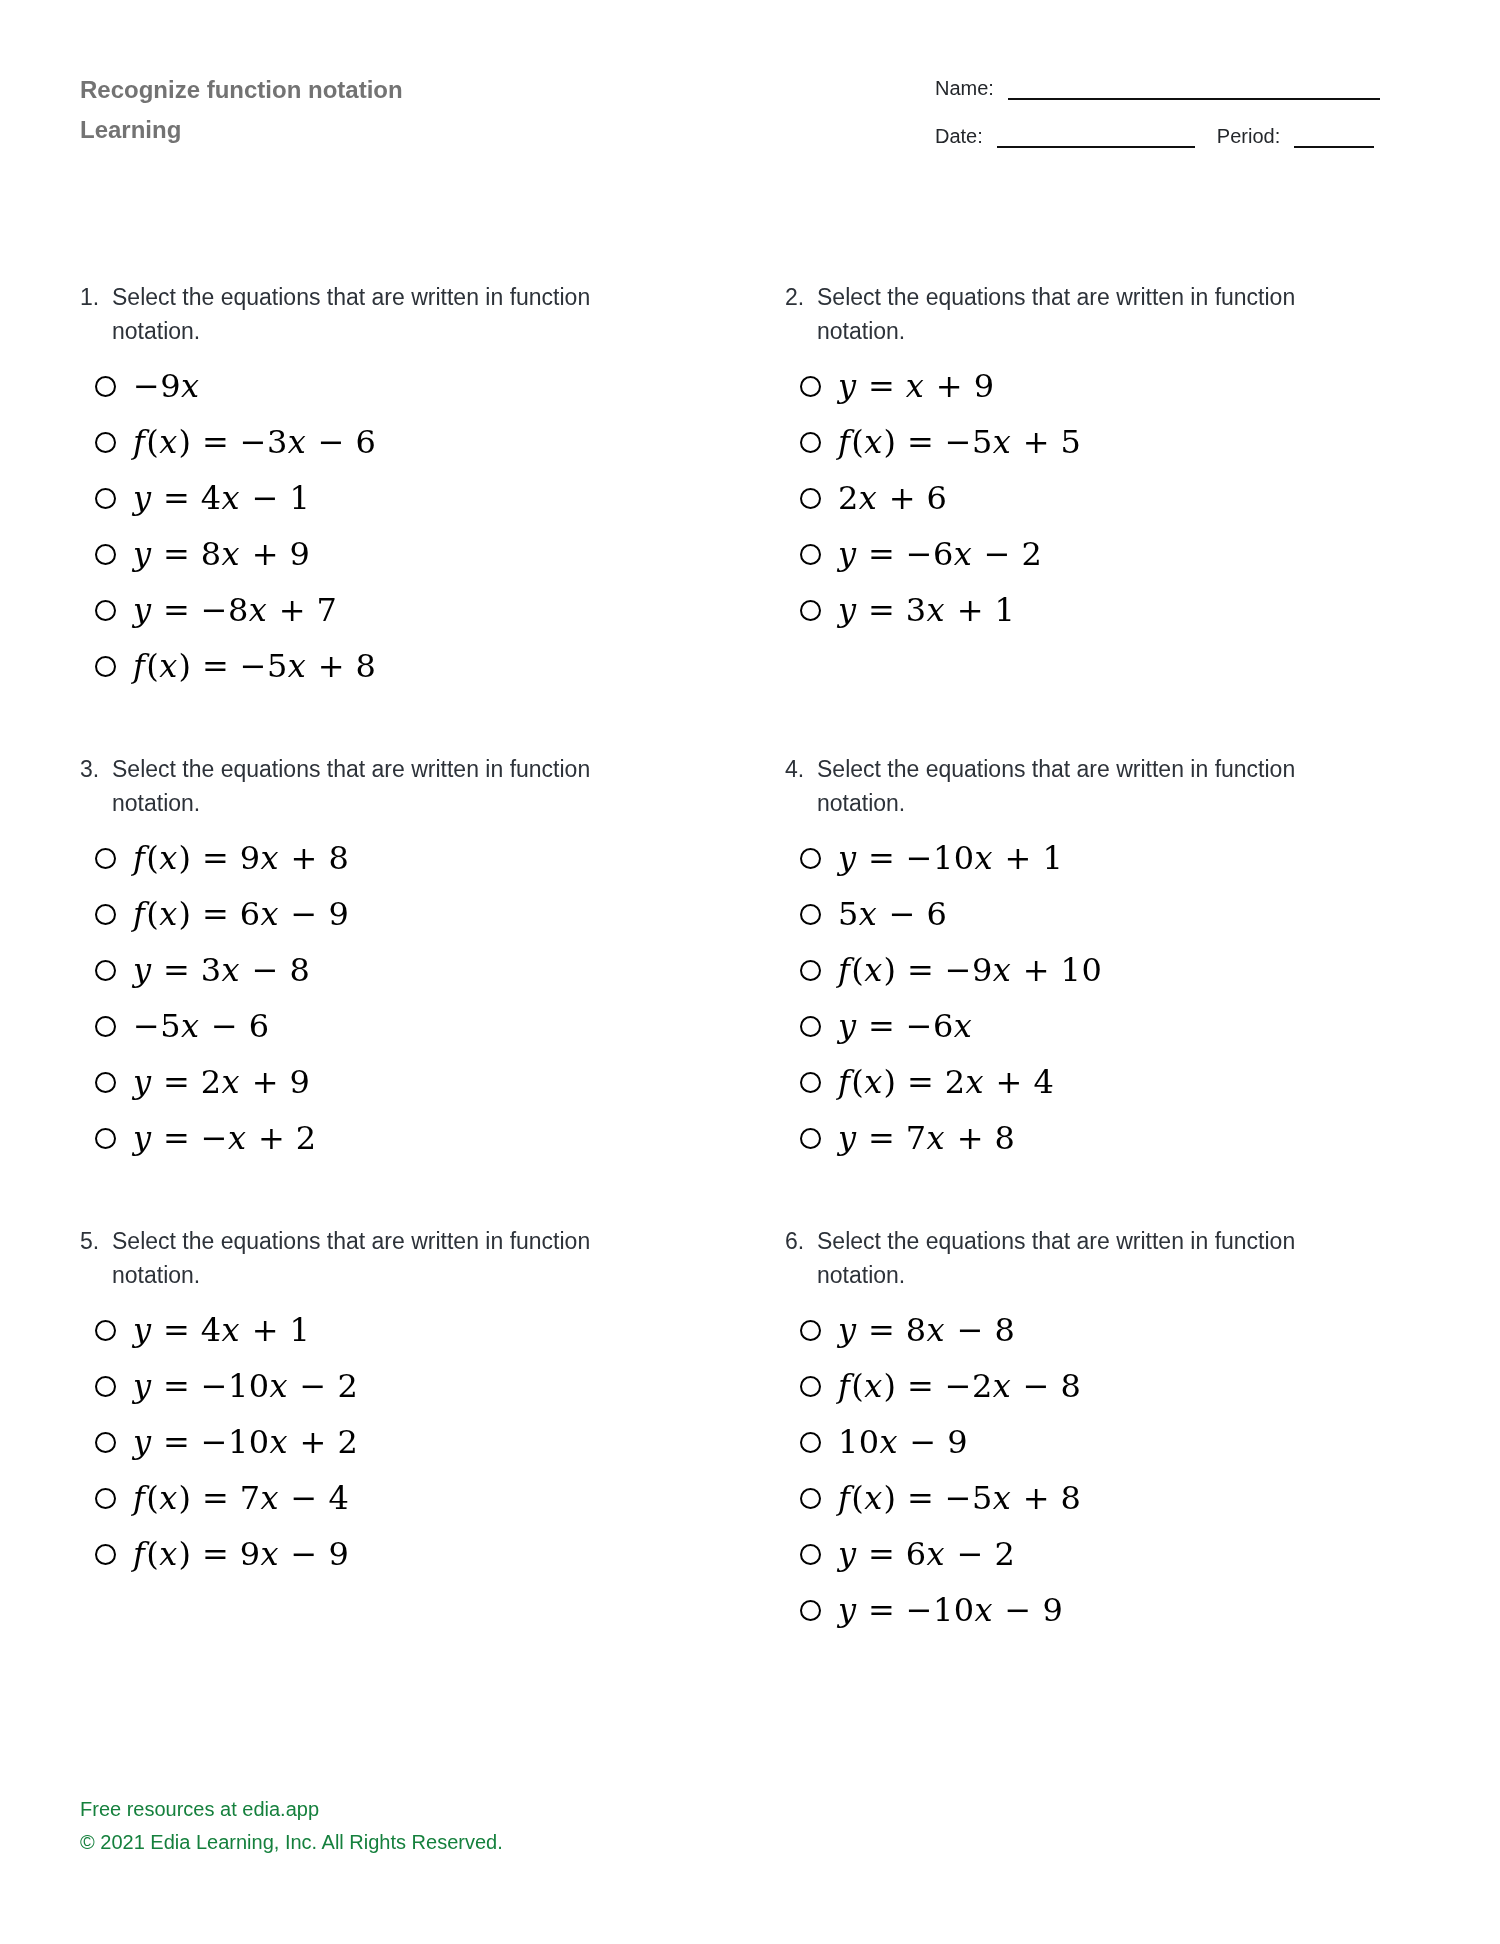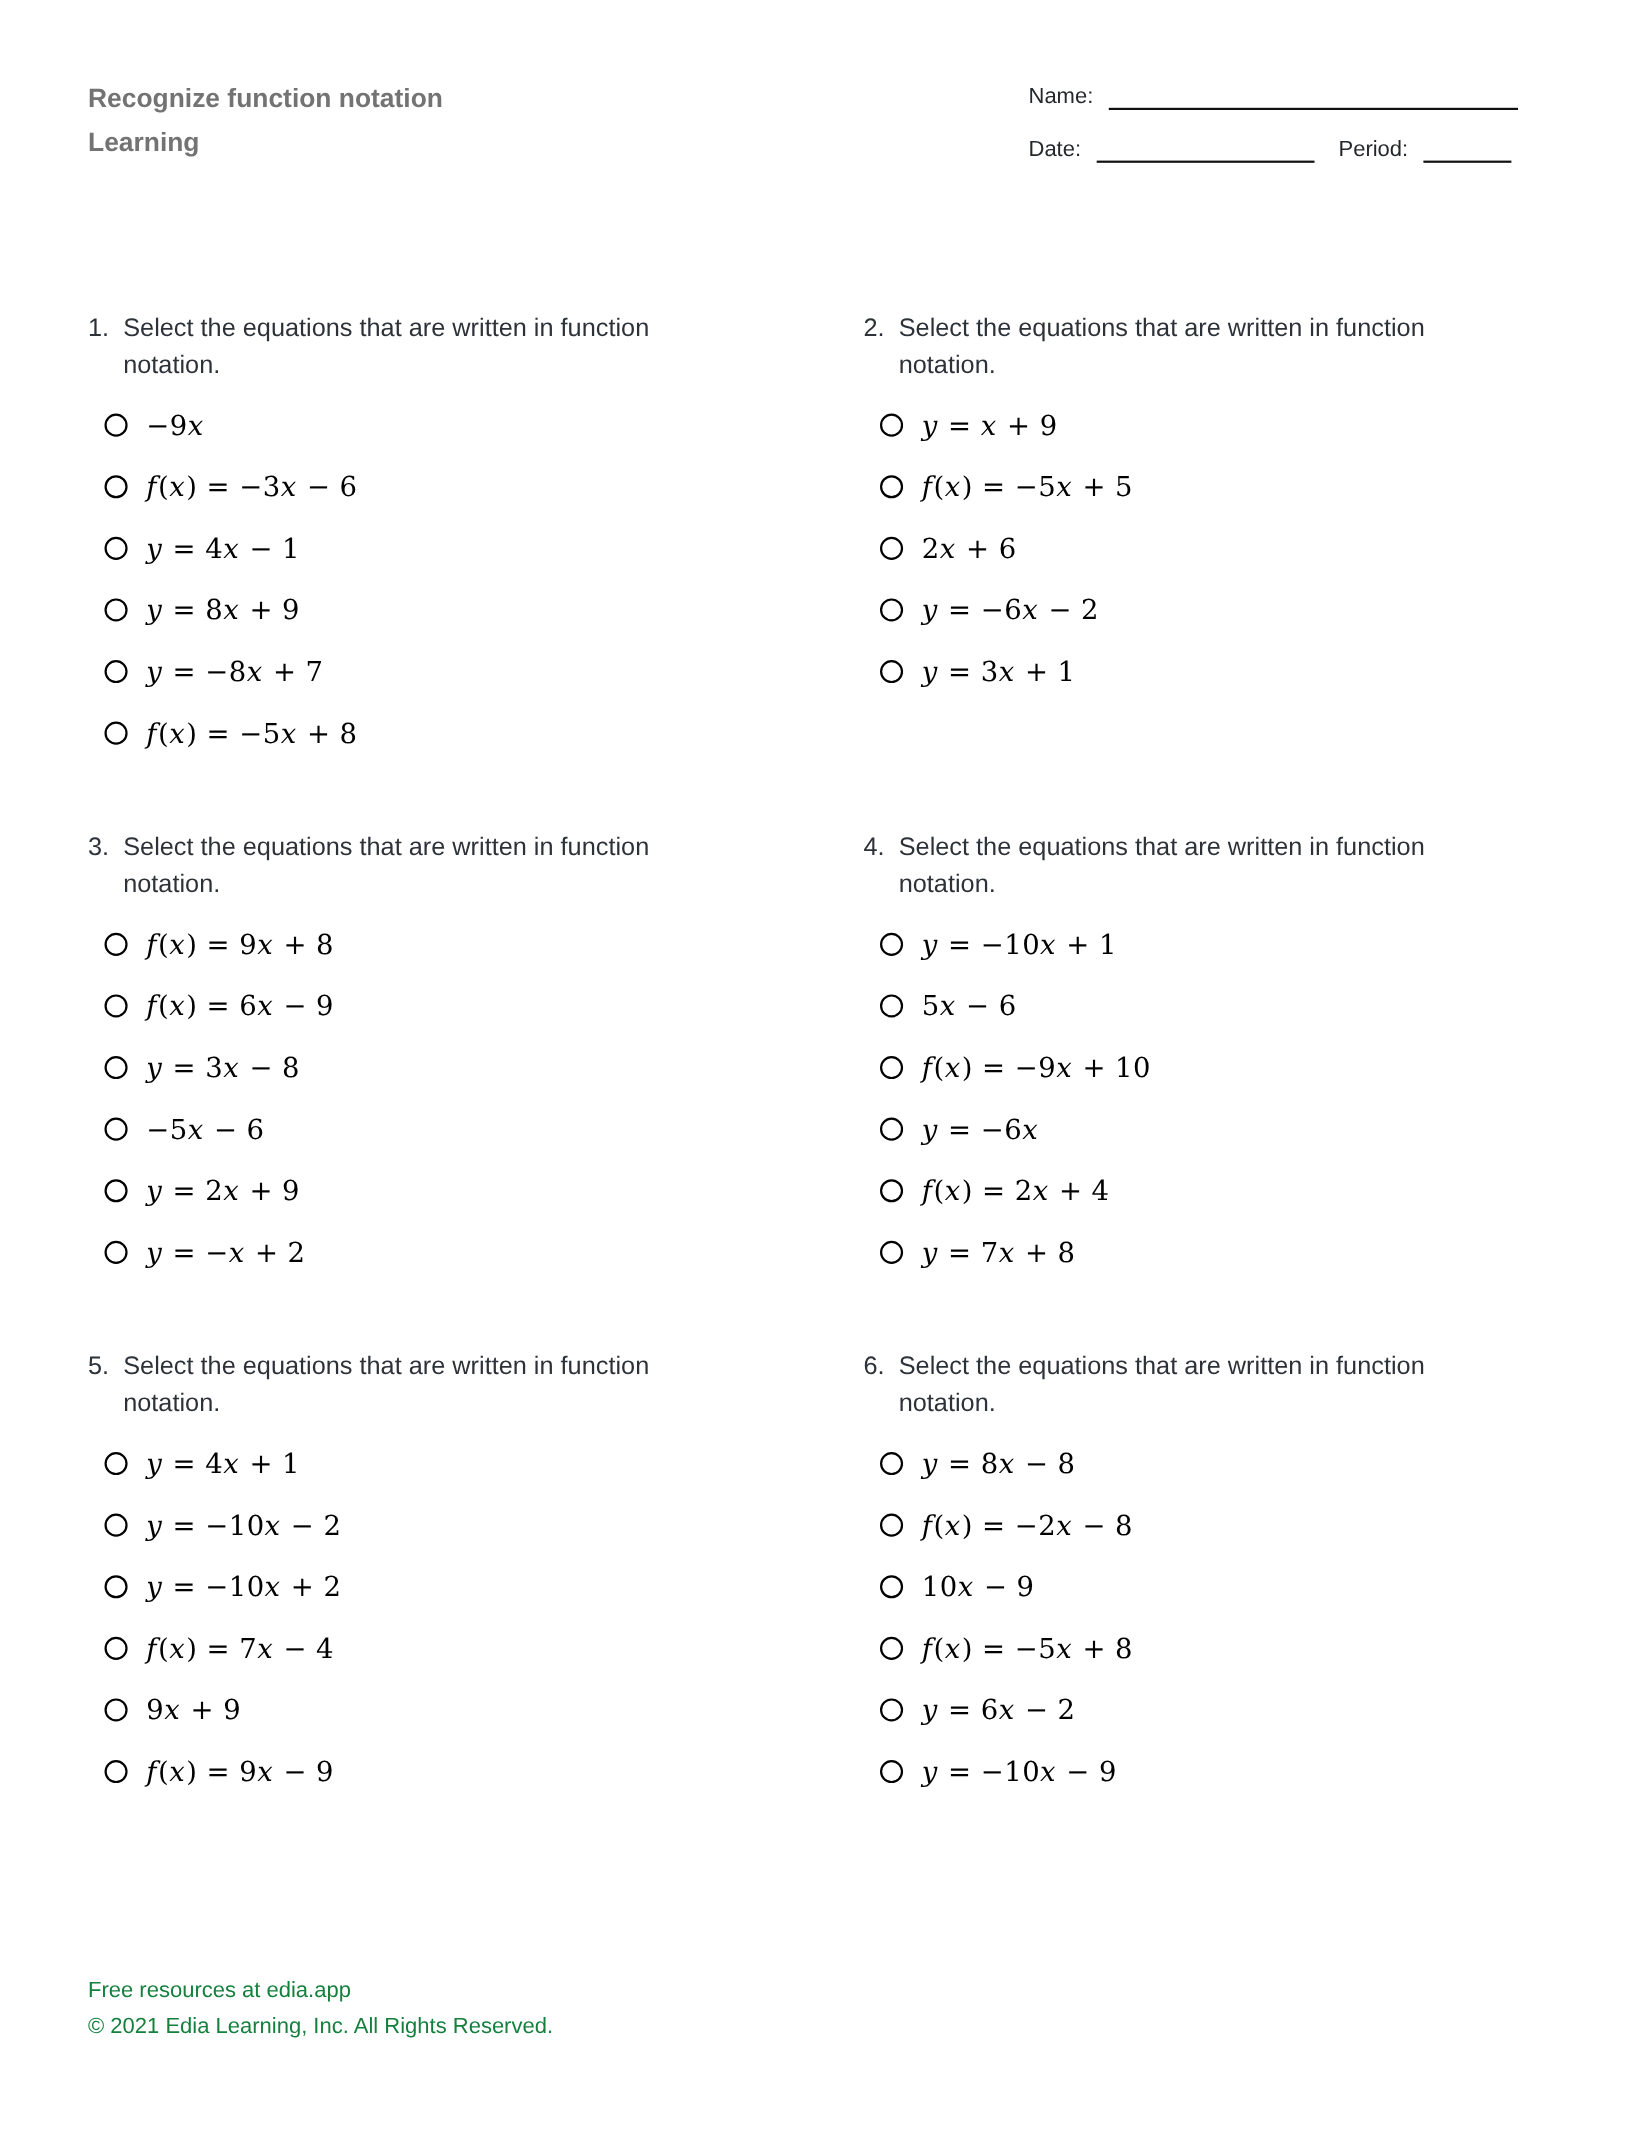--- a/index.html
+++ b/index.html
@@ -36,21 +36,21 @@
   .q-num { flex:0 0 32px; }
   .opts { margin-top:10px; }
   .opt { display:flex; align-items:center; height:56px; padding-left:15px; }
   .radio {
     width:21px; height:21px; flex:0 0 auto;
     border:2.2px solid #000; border-radius:50%;
     background:#fff; margin-right:17px; box-sizing:border-box;
   }
   .eq {
     font-family:"DejaVu Serif", serif;
-    font-size:25px; color:#000; letter-spacing:0.4px; white-space:nowrap;
+    font-size:32px; color:#000; letter-spacing:0.4px; white-space:nowrap;
   }
   .eq i { font-style:italic; padding-right:1px; }
 
   
   .footer { position:absolute; left:80px; top:1793px; font-size:20px; color:#15803d; line-height:33px; }
 </style>
 </head>
 <body>
 
 <div class="page">
@@ -221,24 +221,20 @@
         <div class="opt">
             <span class="radio"></span>
             <span class="eq"><i>y</i> = −10<i>x</i> + 2</span>
           </div>
         <div class="opt">
             <span class="radio"></span>
             <span class="eq"><i>f</i>(<i>x</i>) = 7<i>x</i> − 4</span>
           </div>
         <div class="opt">
             <span class="radio"></span>
-            <span class="eq">9<i>x</i> + 9</span>
-          </div>
-        <div class="opt">
-            <span class="radio"></span>
             <span class="eq"><i>f</i>(<i>x</i>) = 9<i>x</i> − 9</span>
           </div>
       </div>
     </div>
 
     <div class="question">
       <div class="q-head">
         <span class="q-num">6.</span>
         <span class="q-text">Select the equations that are written in function notation.</span>
       </div>

